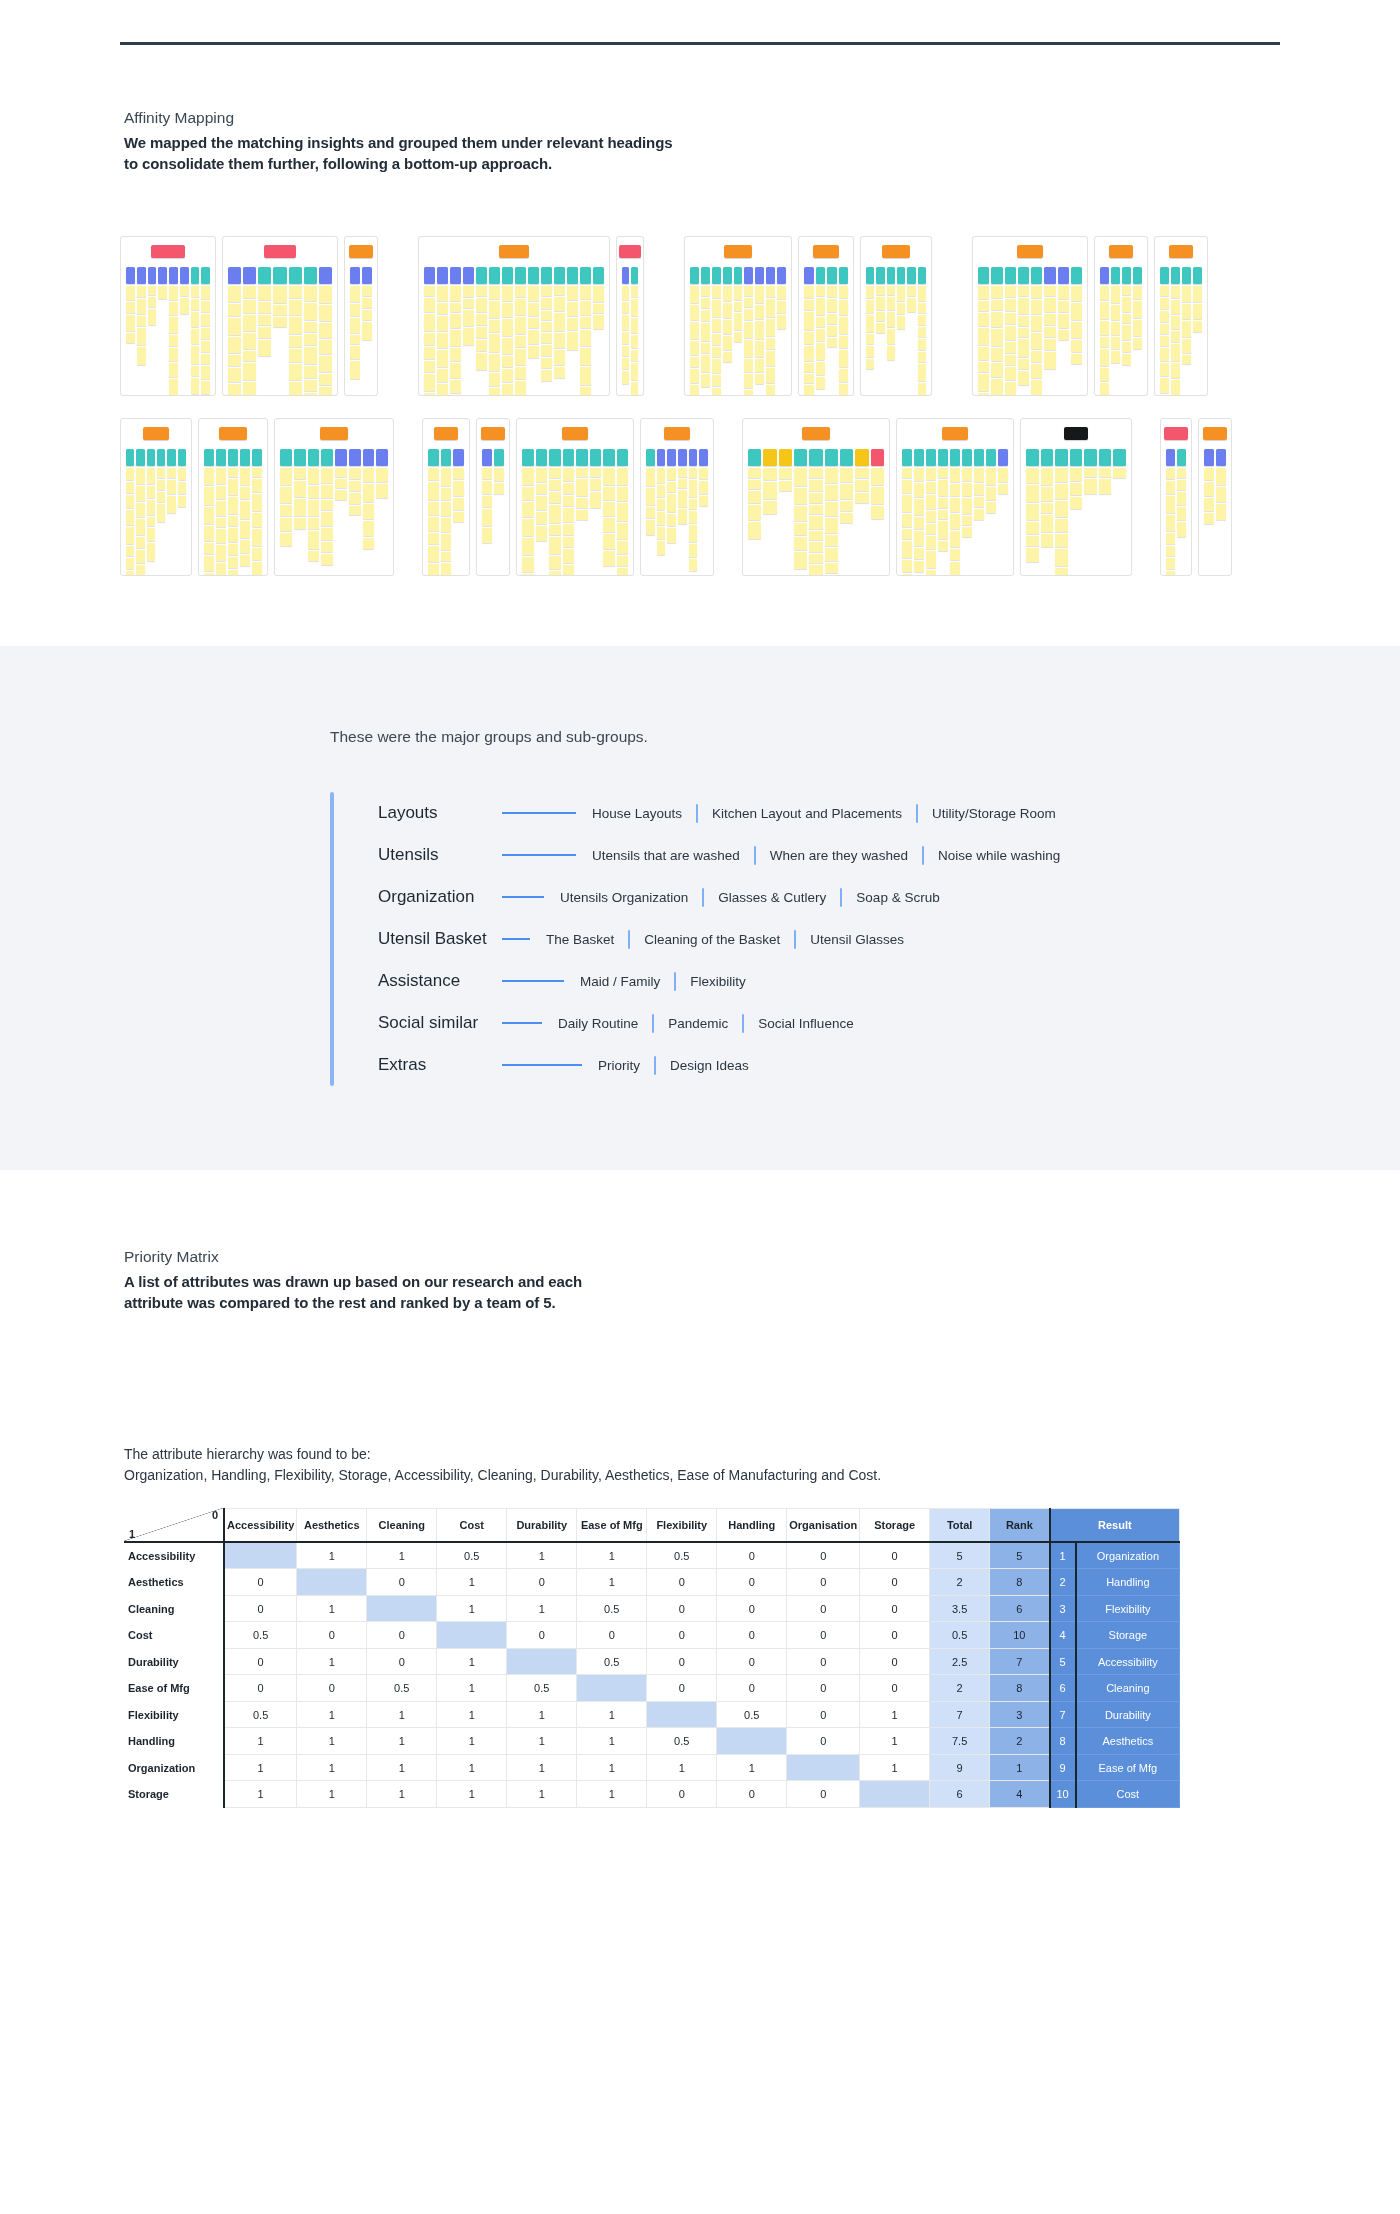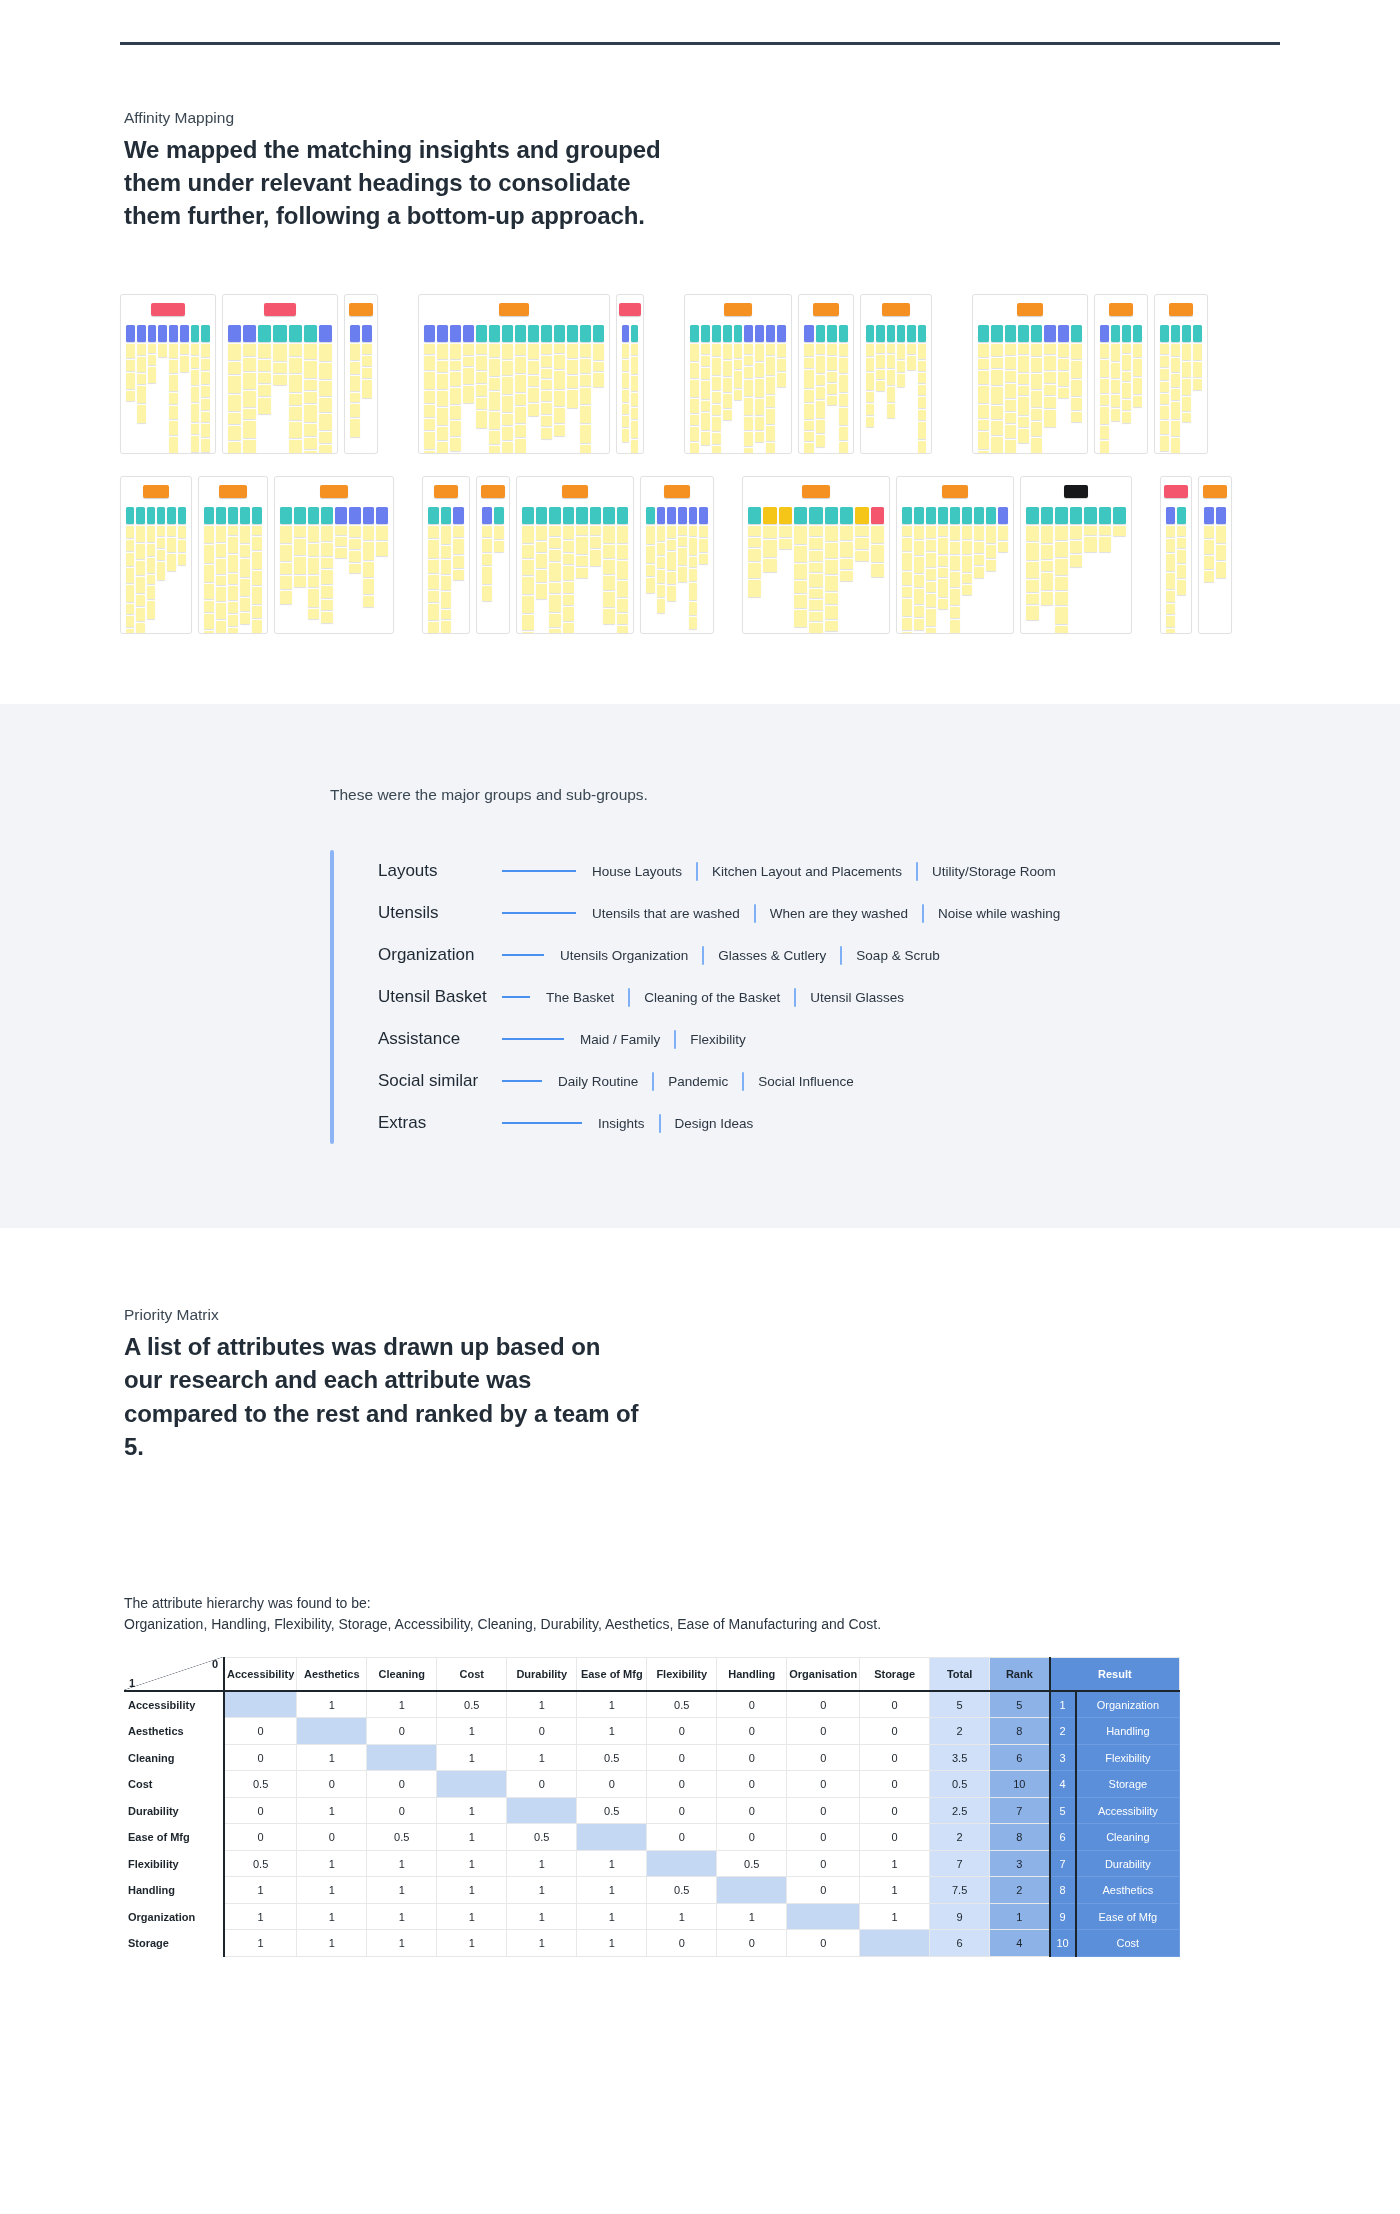--- a/index.html
+++ b/index.html
@@ -21,21 +21,21 @@
   .topbar { width:1160px; margin:0 auto; padding-top:42px; }
   .rule { height:3px; background:#2f3e4e; width:1160px; }
   .page-title {
     font-size:34px; font-weight:bold; letter-spacing:-0.2px;
     color:#27313c; margin-top:22px; padding-left:4px;
   }
 
   
   .kicker { font-size:15.5px; color:#3b4752; font-weight:400; }
   .lead {
-    font-size:24px; font-weight:bold; line-height:1.38;
+    font-size:15px; font-weight:bold; line-height:1.38;
     color:#222d38; margin-top:6px; letter-spacing:-0.1px;
   }
 
   .sec-affinity { margin-top:64px; padding-left:4px; }
 
   
   .boards { margin-top:62px; }
   .board-row { display:flex; align-items:flex-start; }
   .board-row.r2 { margin-top:22px; }
   .bgroup { display:flex; align-items:flex-start; }
@@ -1522,21 +1522,21 @@
                 <div class="gsep"></div>
                 <div class="gsub">Pandemic</div>
                 <div class="gsep"></div>
                 <div class="gsub">Social Influence</div>
               </div>
             </div>
             <div class="grow">
               <div class="gname">Extras</div>
               <div class="gdash" style="width: 80px;"></div>
               <div class="gsubs">
-                <div class="gsub">Insights</div>
+                <div class="gsub">Priority</div>
                 <div class="gsep"></div>
                 <div class="gsub">Design Ideas</div>
               </div>
             </div>
           </div>
       </div>
     </div>
   </div>
 
   <div class="wrap sec-matrix">

